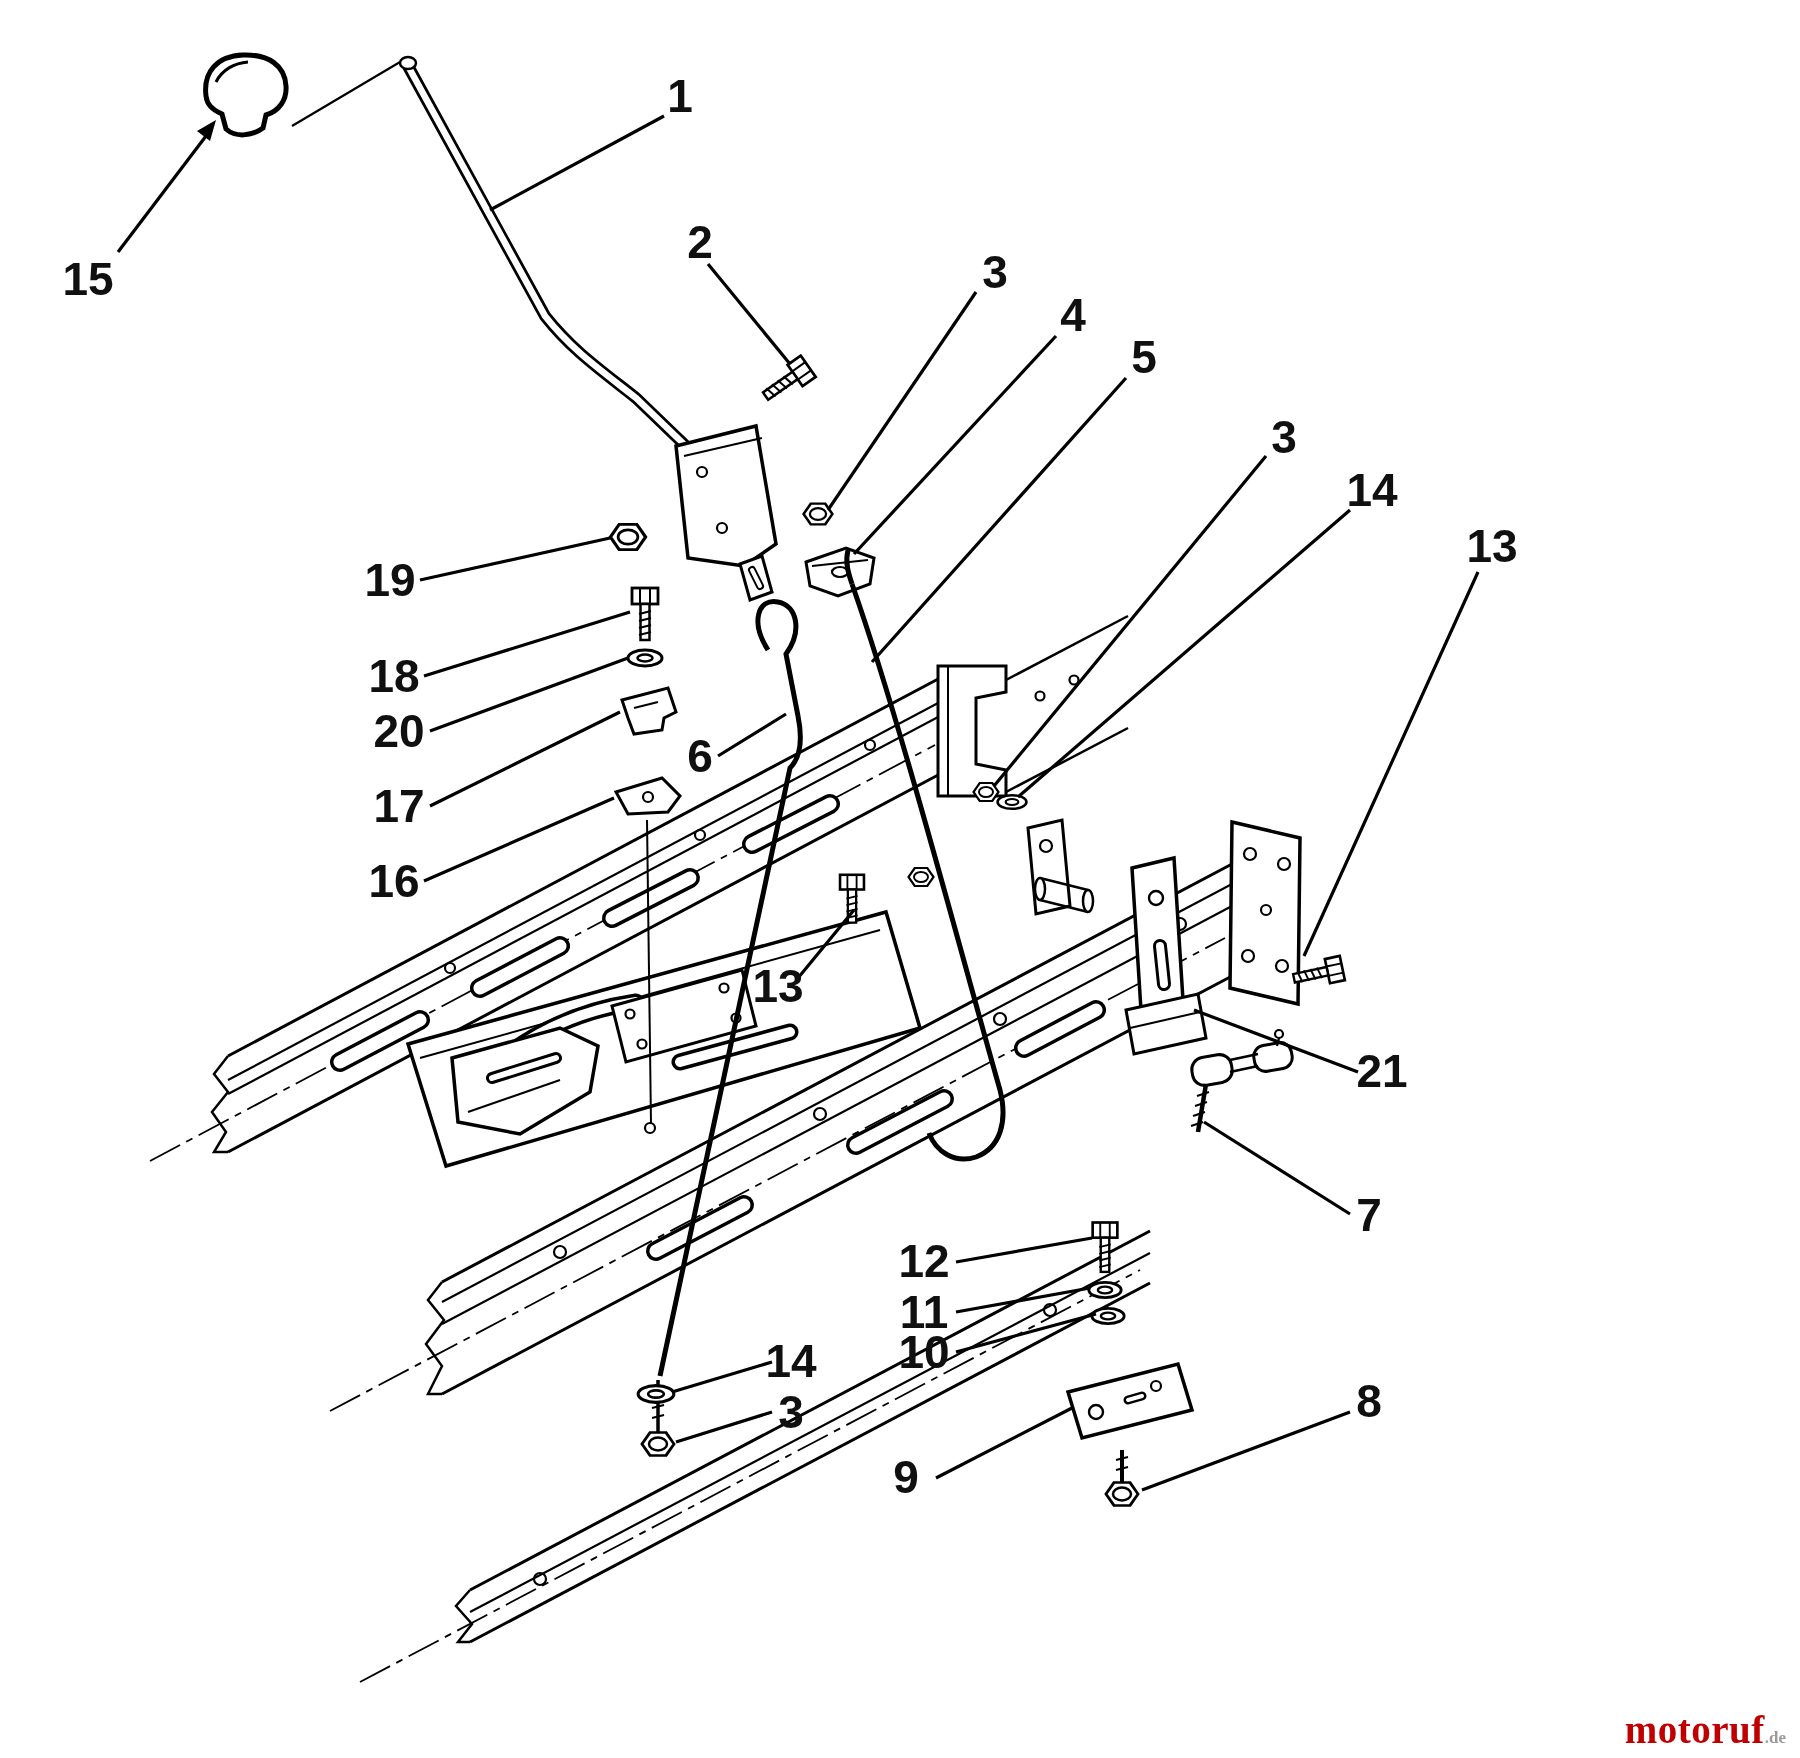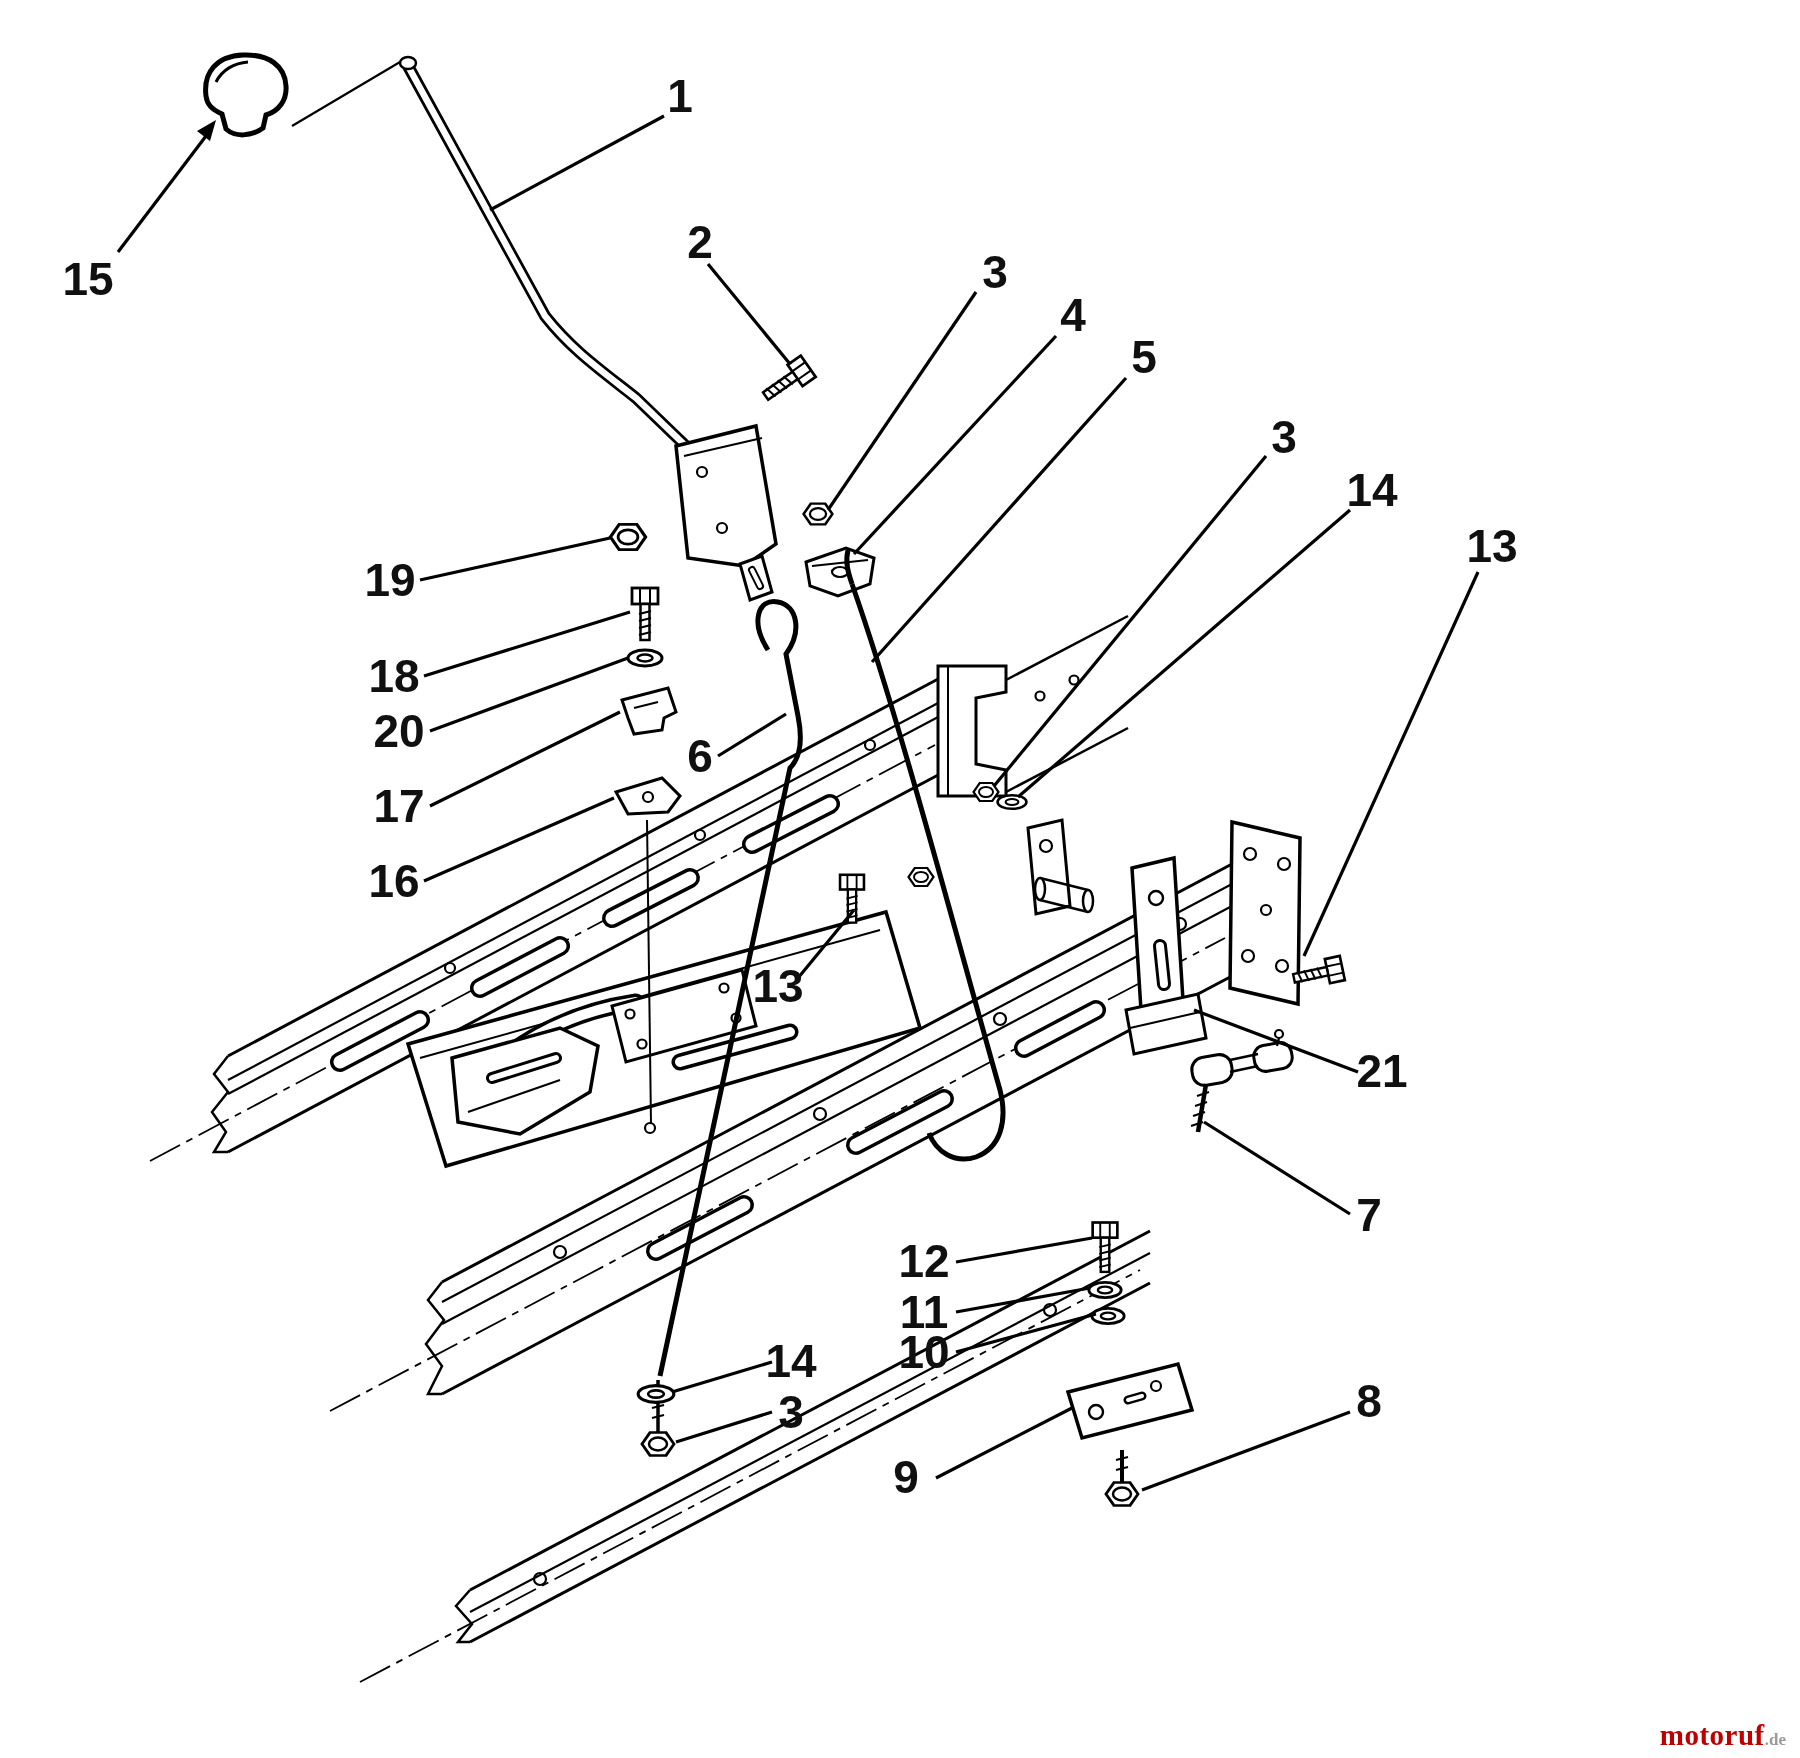--- a/index.html
+++ b/index.html
@@ -1,21 +1,21 @@
 <!DOCTYPE html>
 <html><head>
 <meta charset="utf-8">
 <style>
   html,body{margin:0;padding:0;background:#fff;}
   .stage{position:relative;width:1800px;height:1758px;background:#fff;overflow:hidden;
          font-family:"Liberation Sans",sans-serif;}
   .stage svg{position:absolute;left:0;top:0;}
   svg text.callout{font-family:"Liberation Sans",sans-serif;font-weight:bold;font-size:46px;fill:#101010;}
   .watermark{position:absolute;right:14px;bottom:6px;font-family:"Liberation Serif",serif;font-weight:bold;white-space:nowrap;}
-  .watermark .brand{color:#c00000;font-size:29px;letter-spacing:.5px;}
+  .watermark .brand{color:#c00000;font-size:39px;letter-spacing:.5px;}
   .watermark .tld{color:#9a9a9a;font-size:17px;text-align:center;}
 </style>
 </head>
 <body>
 
 <div class="stage">
 <svg width="1800" height="1758" viewBox="0 0 1800 1758">
   <defs>
     <g id="washer">
       <ellipse cx="0" cy="0" rx="17" ry="8" fill="#fff" stroke="#000" stroke-width="3"></ellipse>

